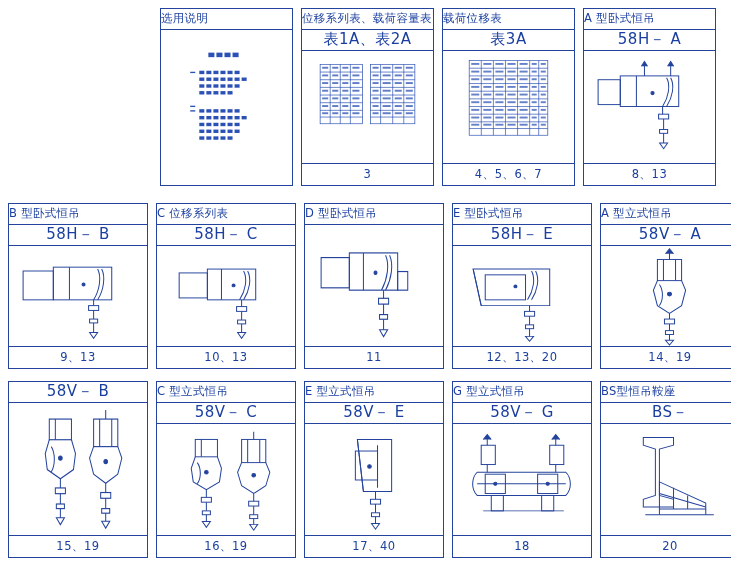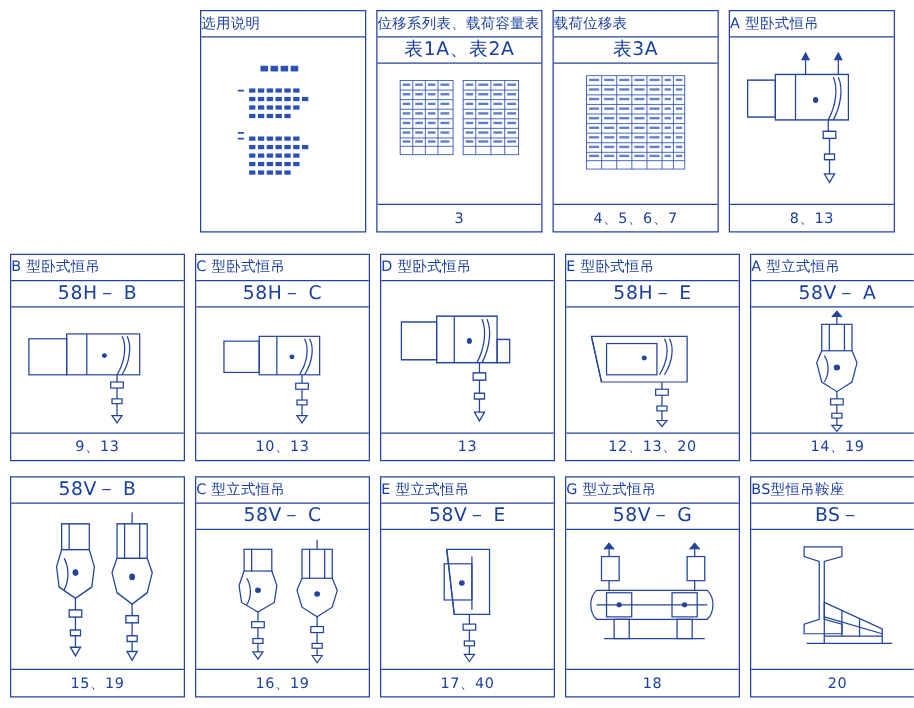--- a/index.html
+++ b/index.html
@@ -342,20 +342,21 @@
               <rect x="88" y="76" width="5" height="2"></rect>
             <rect x="97" y="76" width="5" height="2"></rect>
           </g>
         </svg>
       </div>
       <div class="card-foot">4、5、6、7</div>
     </div>
 
     <div class="card">
       <div class="card-title">A 型卧式恒吊</div>
+      <div class="card-sub">58H－ A</div>
       <div class="card-body">
         <svg class="svg-fill" viewBox="0 0 130 117" preserveAspectRatio="none">
           <g stroke="#24439c" stroke-width="1" fill="none">
             <rect x="14" y="30" width="22" height="26"></rect>
             <rect x="36" y="26" width="58" height="32"></rect>
             <line x1="52" y1="26" x2="52" y2="58"></line>
             <path d="M78 58 C 84 48, 86 36, 82 28"></path>
             <path d="M82 58 C 88 48, 90 36, 86 28"></path>
             <circle cx="68" cy="44" r="1.6" fill="#24439c"></circle>
             <line x1="60" y1="12" x2="60" y2="26"></line>
@@ -395,21 +396,21 @@
             <rect x="80" y="76" width="8" height="4"></rect>
             <line x1="84" y1="80" x2="84" y2="90"></line>
             <path d="M80 90 L84 96 L88 90 Z"></path>
           </g>
         </svg>
       </div>
       <div class="card-foot">9、13</div>
     </div>
 
     <div class="card">
-      <div class="card-title">C 型卧式恒吊</div>
+      <div class="card-title">C 位移系列表</div>
       <div class="card-sub">58H－ C</div>
       <div class="card-body">
         <svg class="svg-fill" viewBox="0 0 137 104" preserveAspectRatio="none">
           <g stroke="#24439c" stroke-width="1" fill="none">
             <rect x="22" y="28" width="28" height="26"></rect>
             <rect x="50" y="24" width="48" height="32"></rect>
             <line x1="64" y1="24" x2="64" y2="56"></line>
             <path d="M82 56 C 88 46, 90 34, 86 26"></path>
             <path d="M86 56 C 92 46, 94 34, 90 26"></path>
             <circle cx="76" cy="41" r="1.5" fill="#24439c"></circle>
@@ -439,21 +440,21 @@
             <rect x="92" y="40" width="10" height="16"></rect>
             <line x1="78" y1="56" x2="78" y2="63"></line>
             <rect x="73" y="63" width="10" height="5"></rect>
             <line x1="78" y1="68" x2="78" y2="77"></line>
             <rect x="74" y="77" width="8" height="4"></rect>
             <line x1="78" y1="81" x2="78" y2="90"></line>
             <path d="M74 90 L78 96 L82 90 Z"></path>
           </g>
         </svg>
       </div>
-      <div class="card-foot">13</div>
+      <div class="card-foot">11</div>
     </div>
 
     <div class="card">
       <div class="card-title">E 型卧式恒吊</div>
       <div class="card-sub">58H－ E</div>
       <div class="card-body">
         <svg class="svg-fill" viewBox="0 0 137 104" preserveAspectRatio="none">
           <g stroke="#24439c" stroke-width="1" fill="none">
             <path d="M20 24 L96 24 L96 62 L28 62 Z"></path>
             <line x1="20" y1="24" x2="28" y2="62"></line>

